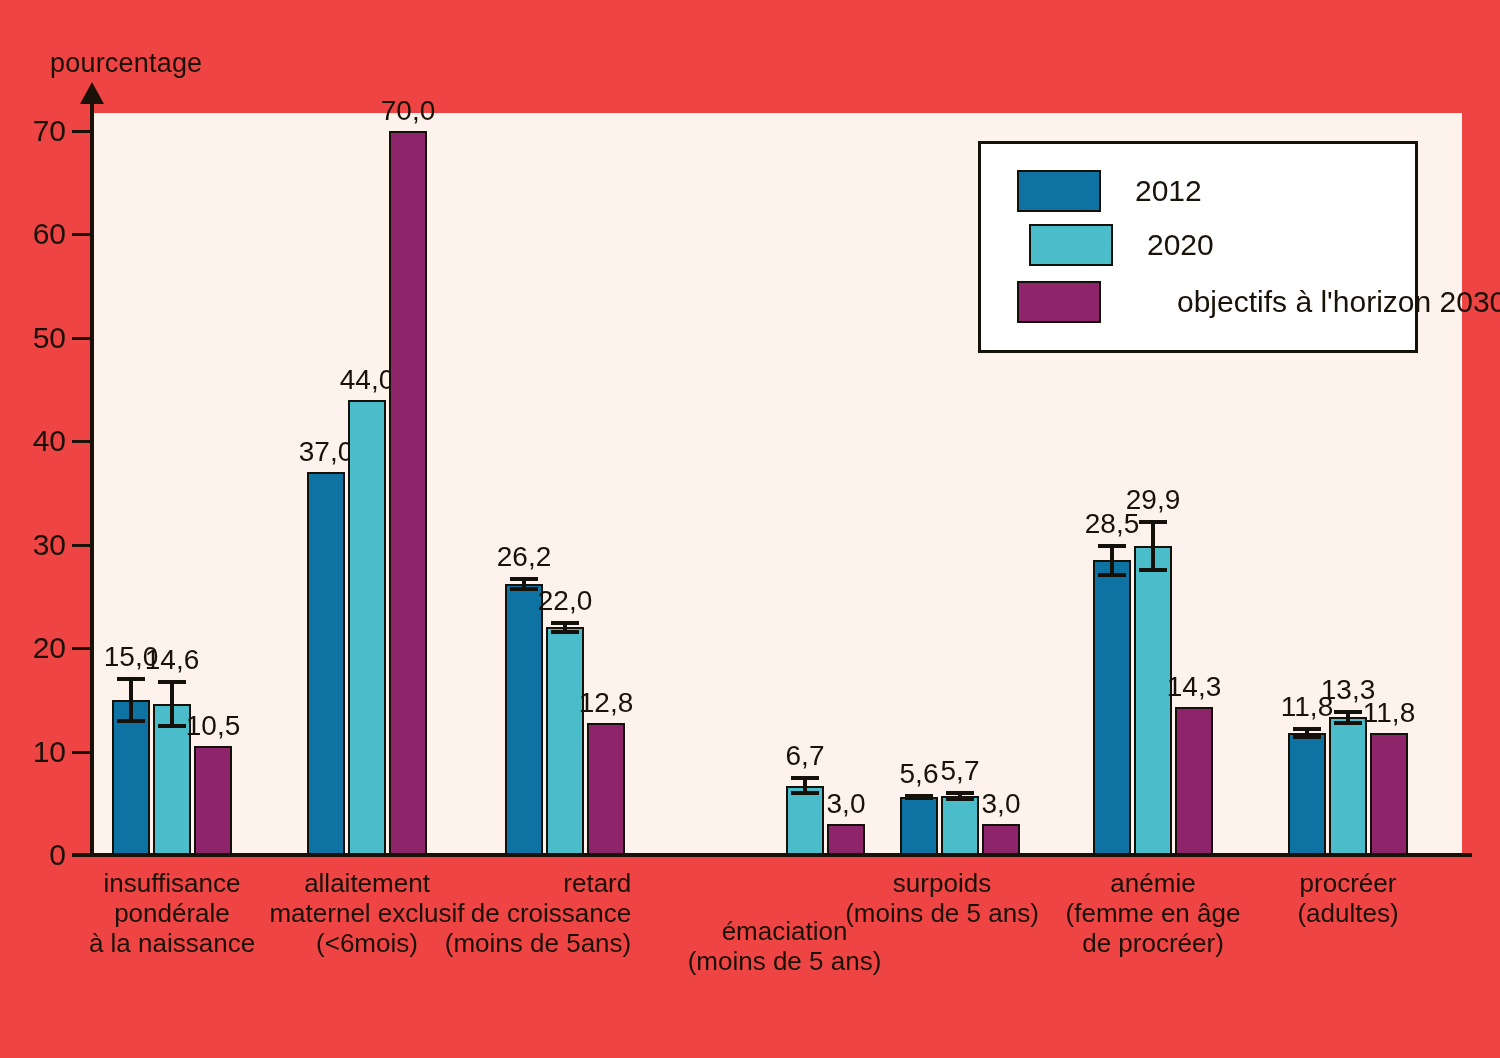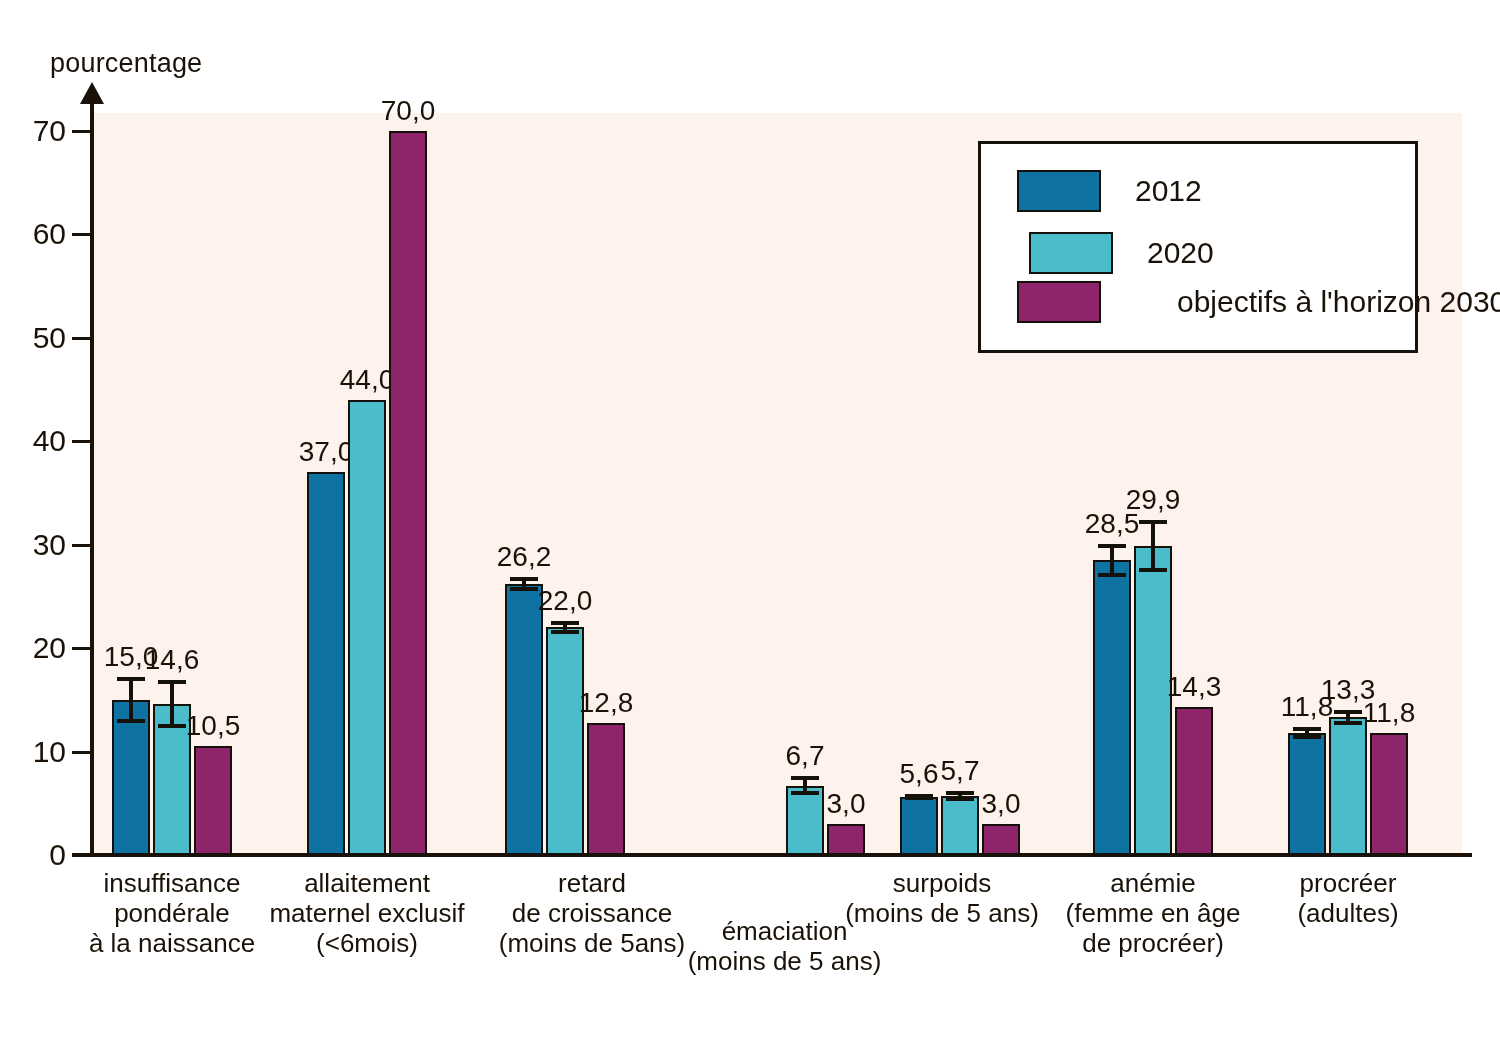--- a/index.html
+++ b/index.html
@@ -11,21 +11,21 @@
     height: 1058px;
     background: #fbe9cc;
     font-family: "Liberation Sans", sans-serif;
     overflow: hidden;
   }
 
   #chart-root {
     position: relative;
     width: 1500px;
     height: 1058px;
-    background: #ffffff;
+    background: #ef4444;
   }
 
   
   .plot-area {
     position: absolute;
     left: 92px;
     top: 113px;
     width: 1370px;
     height: 742px;
     background: #fdf3ec;
@@ -307,21 +307,21 @@
       <div class="cat-label" style="left: 172px;">
         <div>insuffisance</div>
         <div>pondérale</div>
         <div>à la naissance</div>
       </div>
       <div class="cat-label" style="left: 367px;">
         <div>allaitement</div>
         <div>maternel exclusif</div>
         <div>(&lt;6mois)</div>
       </div>
-      <div class="cat-label" style="left: 592px;">
+      <div class="cat-label" style="left: 538px; text-align: right;">
         <div>retard</div>
         <div>de croissance</div>
         <div>(moins de 5ans)</div>
       </div>
       <div class="cat-label" style="left: 784.5px; margin-top: 48px;">
         <div>émaciation</div>
         <div>(moins de 5 ans)</div>
       </div>
       <div class="cat-label" style="left: 942px;">
         <div>surpoids</div>
@@ -337,21 +337,21 @@
         <div>(adultes)</div>
       </div>
     </div>
 
   <div class="legend">
     <div id="legend-rows">
         <div class="legend-row" style="top: 26px;">
           <div class="legend-swatch s2012"></div>
           <div class="legend-text">2012</div>
         </div>
-        <div class="legend-row" style="top: 88px; padding-left: 12px;">
+        <div class="legend-row" style="top: 80px; padding-left: 12px;">
           <div class="legend-swatch s2020"></div>
           <div class="legend-text">2020</div>
         </div>
         <div class="legend-row" style="top: 137px; gap: 42px;">
           <div class="legend-swatch s2030"></div>
           <div class="legend-text">objectifs à l'horizon 2030</div>
         </div>
       </div>
   </div>
 

